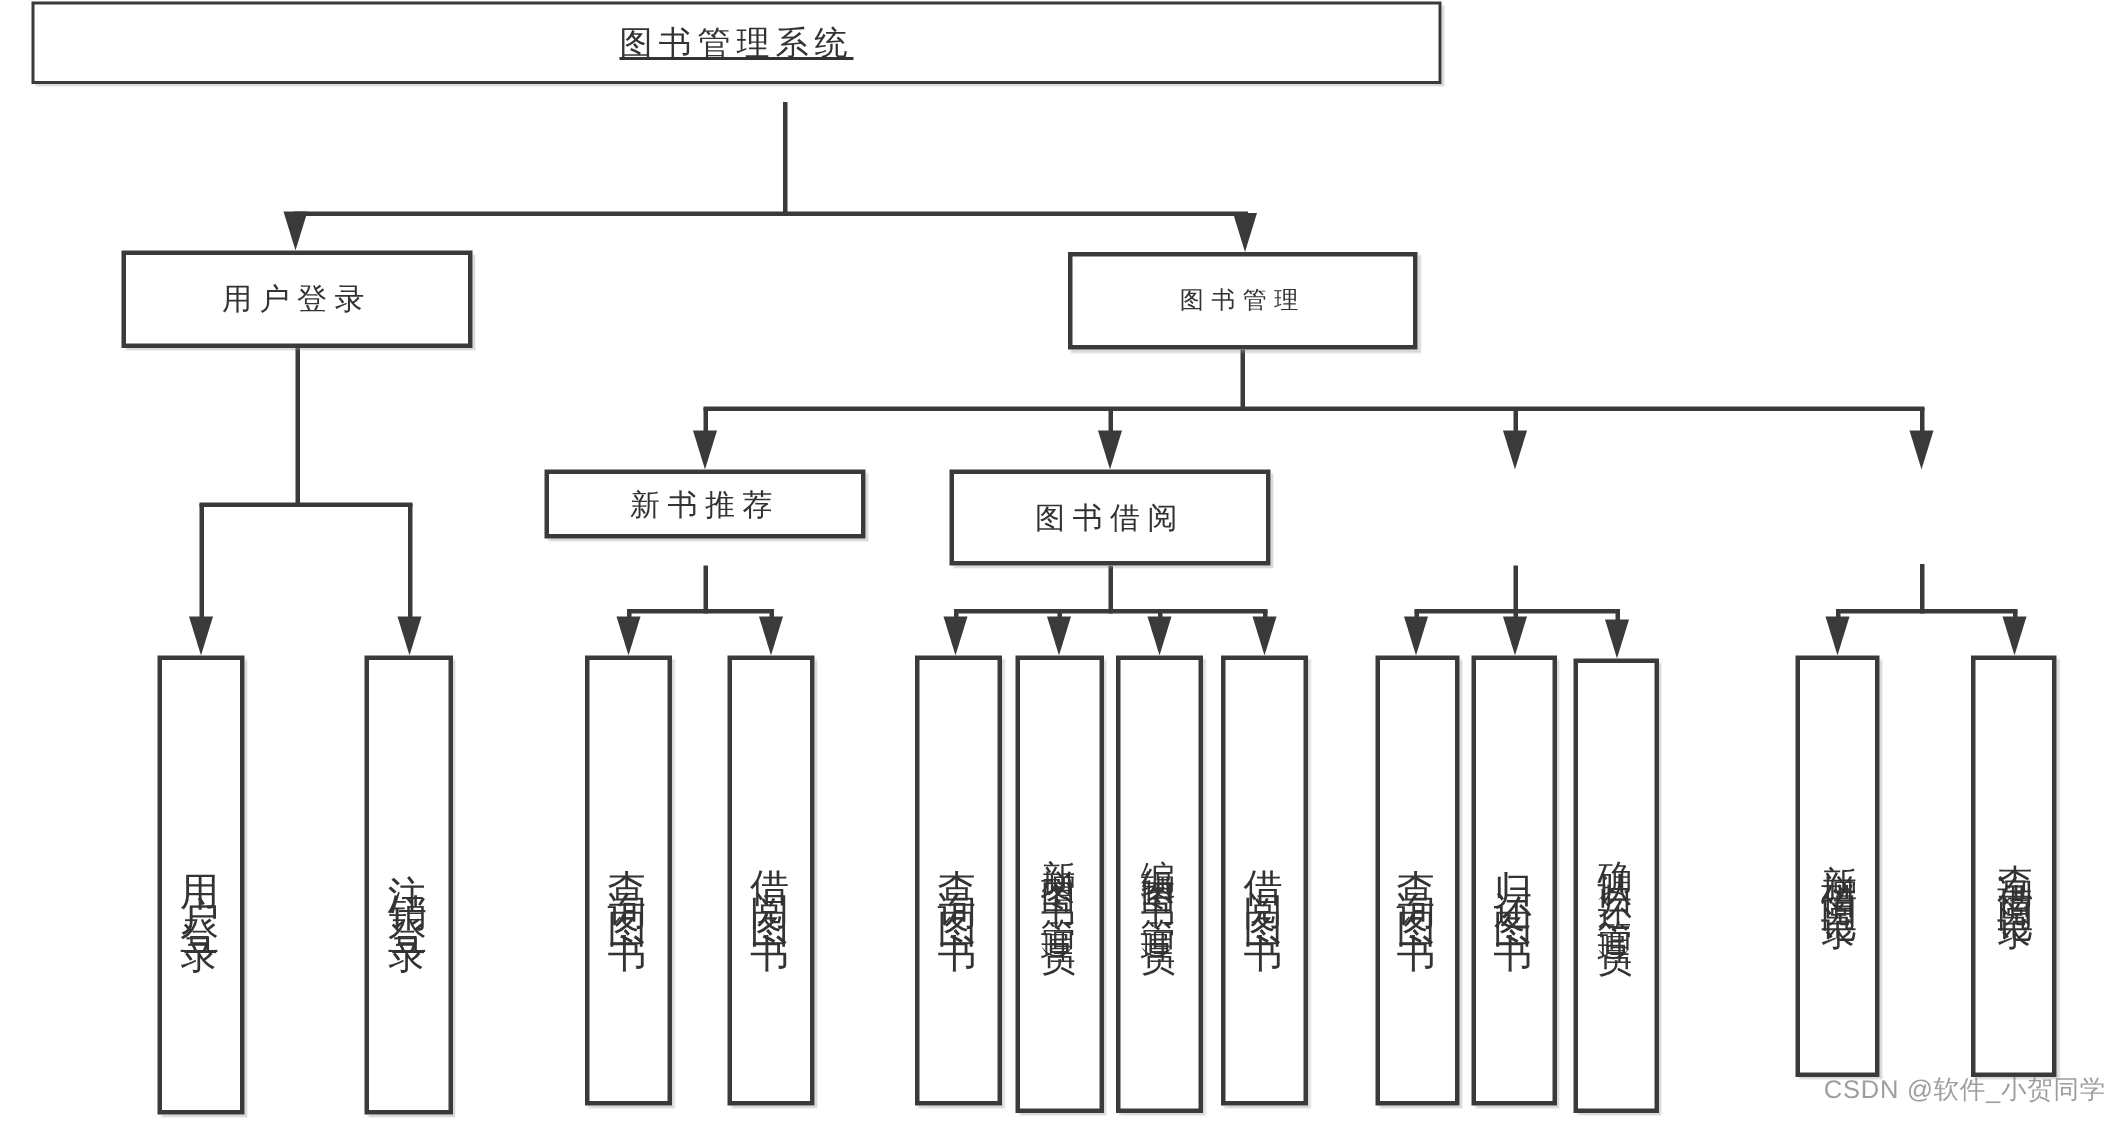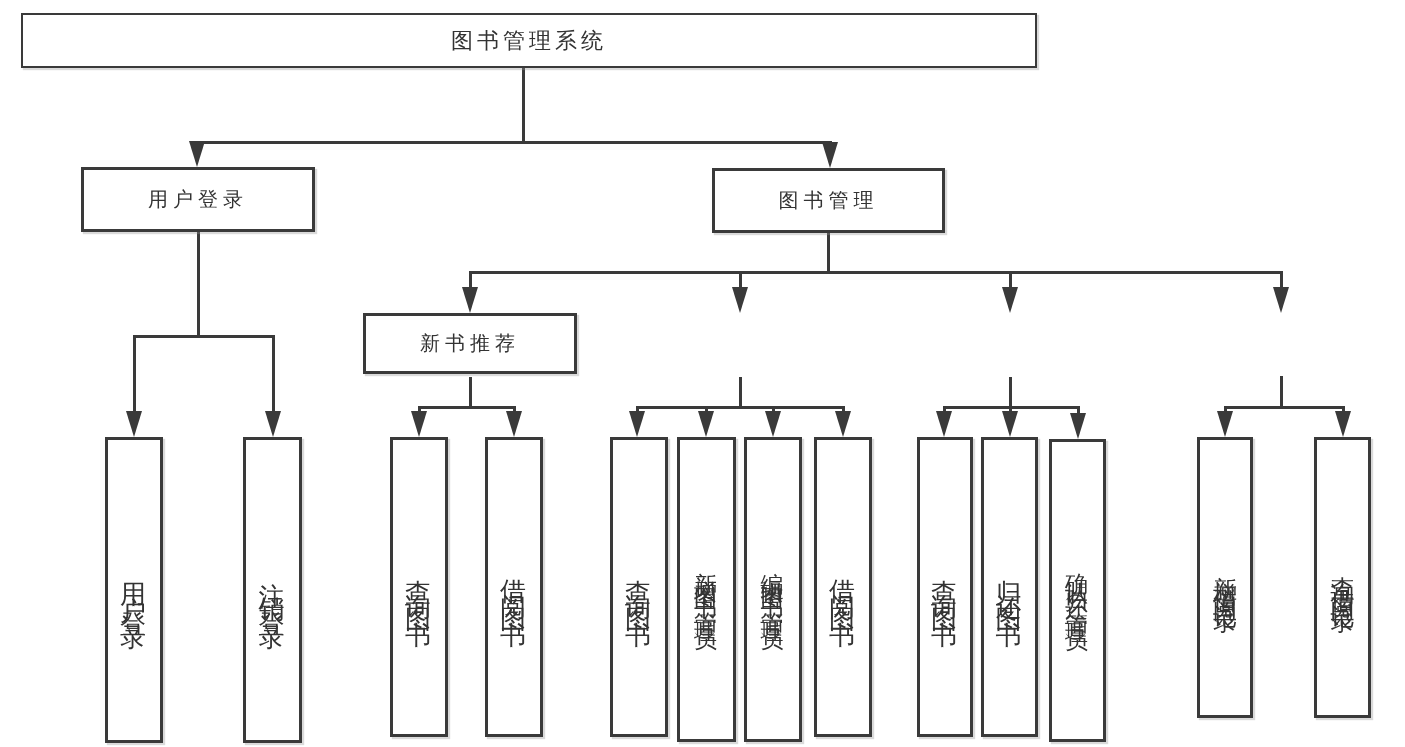--- a/index.html
+++ b/index.html
@@ -50,20 +50,21 @@
     letter-spacing:0.5px;
     color:rgba(145,145,145,0.88);
     z-index:5;
     white-space:nowrap;
   }
 </style>
 </head>
 <body>
 
 <div class="canvas" id="canvas">
+  <div class="watermark">CSDN @软件_小贺同学</div>
 <div class="vline" style="left: 521.5px; top: 68px; width: 3px; height: 75px;"></div>
     <div class="vline" style="left: 196.5px; top: 232px; width: 3px; height: 105px;"></div>
     <div class="vline" style="left: 826.5px; top: 233px; width: 3px; height: 41px;"></div>
     <div class="vline" style="left: 468.5px; top: 377px; width: 3px; height: 32px;"></div>
     <div class="vline" style="left: 738.5px; top: 377px; width: 3px; height: 32px;"></div>
     <div class="vline" style="left: 1008.5px; top: 377px; width: 3px; height: 32px;"></div>
     <div class="vline" style="left: 1279.5px; top: 376px; width: 3px; height: 33px;"></div>
     <div class="vline" style="left: 132.5px; top: 336px; width: 3px; height: 78px;"></div>
     <div class="vline" style="left: 271.5px; top: 336px; width: 3px; height: 78px;"></div>
     <div class="vline" style="left: 468.5px; top: 272px; width: 3px; height: 20px;"></div>
@@ -100,31 +101,34 @@
     <div class="arrow" style="left: 506px; top: 411px;"></div>
     <div class="arrow" style="left: 629px; top: 411px;"></div>
     <div class="arrow" style="left: 698px; top: 411px;"></div>
     <div class="arrow" style="left: 765px; top: 411px;"></div>
     <div class="arrow" style="left: 835px; top: 411px;"></div>
     <div class="arrow" style="left: 936px; top: 411px;"></div>
     <div class="arrow" style="left: 1002px; top: 411px;"></div>
     <div class="arrow" style="left: 1070px; top: 413px;"></div>
     <div class="arrow" style="left: 1217px; top: 411px;"></div>
     <div class="arrow" style="left: 1335px; top: 411px;"></div>
-    <div class="node root" style="left: 21px; top: 13px; width: 1016px; height: 55px;">
+    <div class="node root" style="left: 21px; top: 1px; width: 940px; height: 55px; text-decoration: underline;">
       <span style="font-size: 22px; letter-spacing: 4px;">图书管理系统</span>
     </div>
     <div class="node" style="left: 81px; top: 167px; width: 234px; height: 65px;">
       <span style="font-size: 20px; letter-spacing: 5px;">用户登录</span>
     </div>
     <div class="node" style="left: 712px; top: 168px; width: 233px; height: 65px;">
-      <span style="font-size: 20px; letter-spacing: 5px;">图书管理</span>
+      <span style="font-size: 16px; letter-spacing: 5px;">图书管理</span>
     </div>
-    <div class="node" style="left: 363px; top: 313px; width: 214px; height: 61px;">
+    <div class="node" style="left: 363px; top: 313px; width: 214px; height: 46px;">
       <span style="font-size: 20px; letter-spacing: 5px;">新书推荐</span>
+    </div>
+    <div class="node" style="left: 633px; top: 313px; width: 214px; height: 64px;">
+      <span style="font-size: 20px; letter-spacing: 5px;">图书借阅</span>
     </div>
     <div class="node vbox" style="left: 105px; top: 437px; width: 58px; height: 306px;">
       <span style="font-size: 26px; letter-spacing: 14px;">用户登录</span>
     </div>
     <div class="node vbox" style="left: 243px; top: 437px; width: 59px; height: 306px;">
       <span style="font-size: 26px; letter-spacing: 14px;">注销登录</span>
     </div>
     <div class="node vbox" style="left: 390px; top: 437px; width: 58px; height: 300px;">
       <span style="font-size: 26px; letter-spacing: 14px;">查询图书</span>
     </div>

